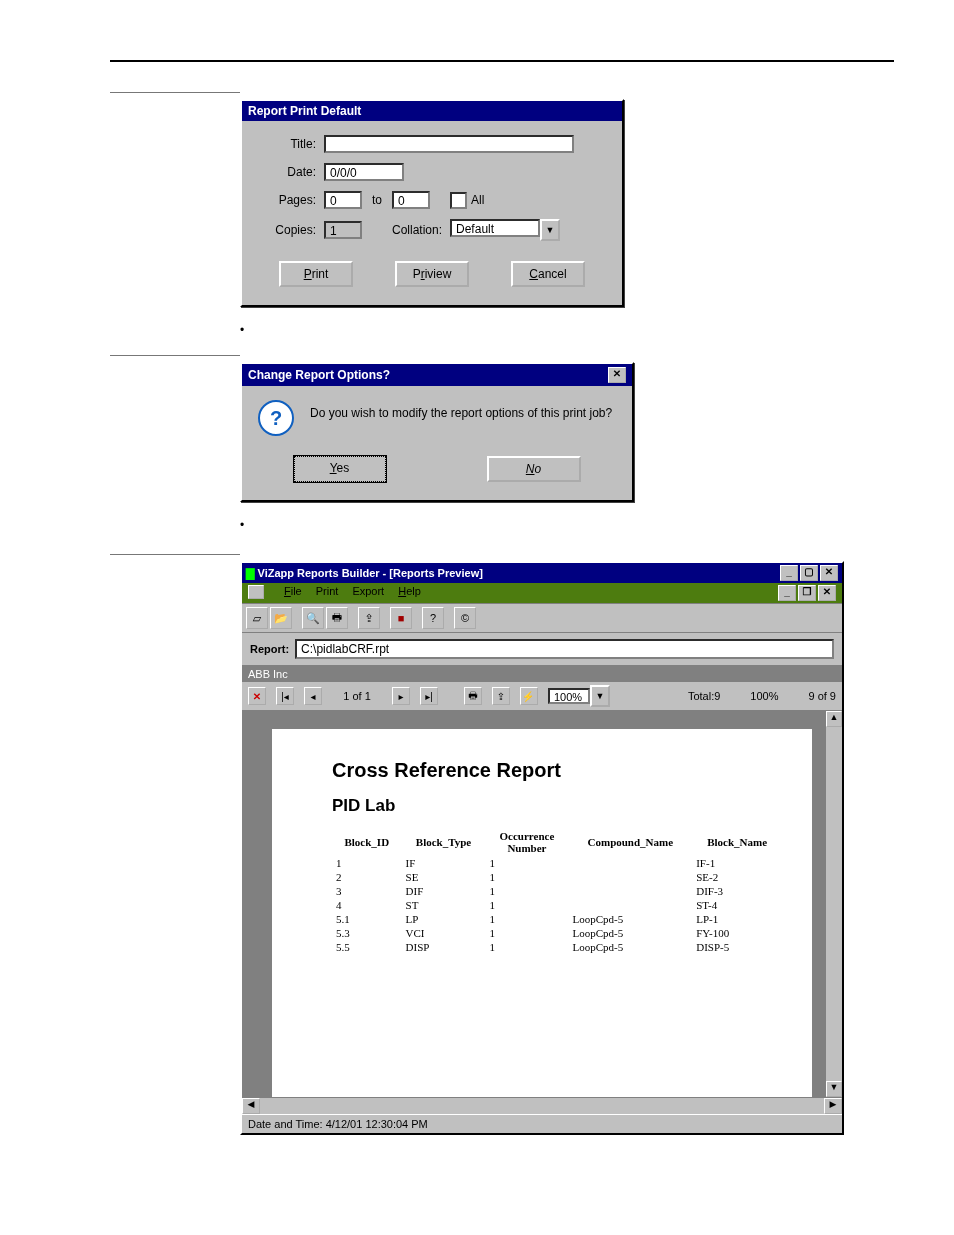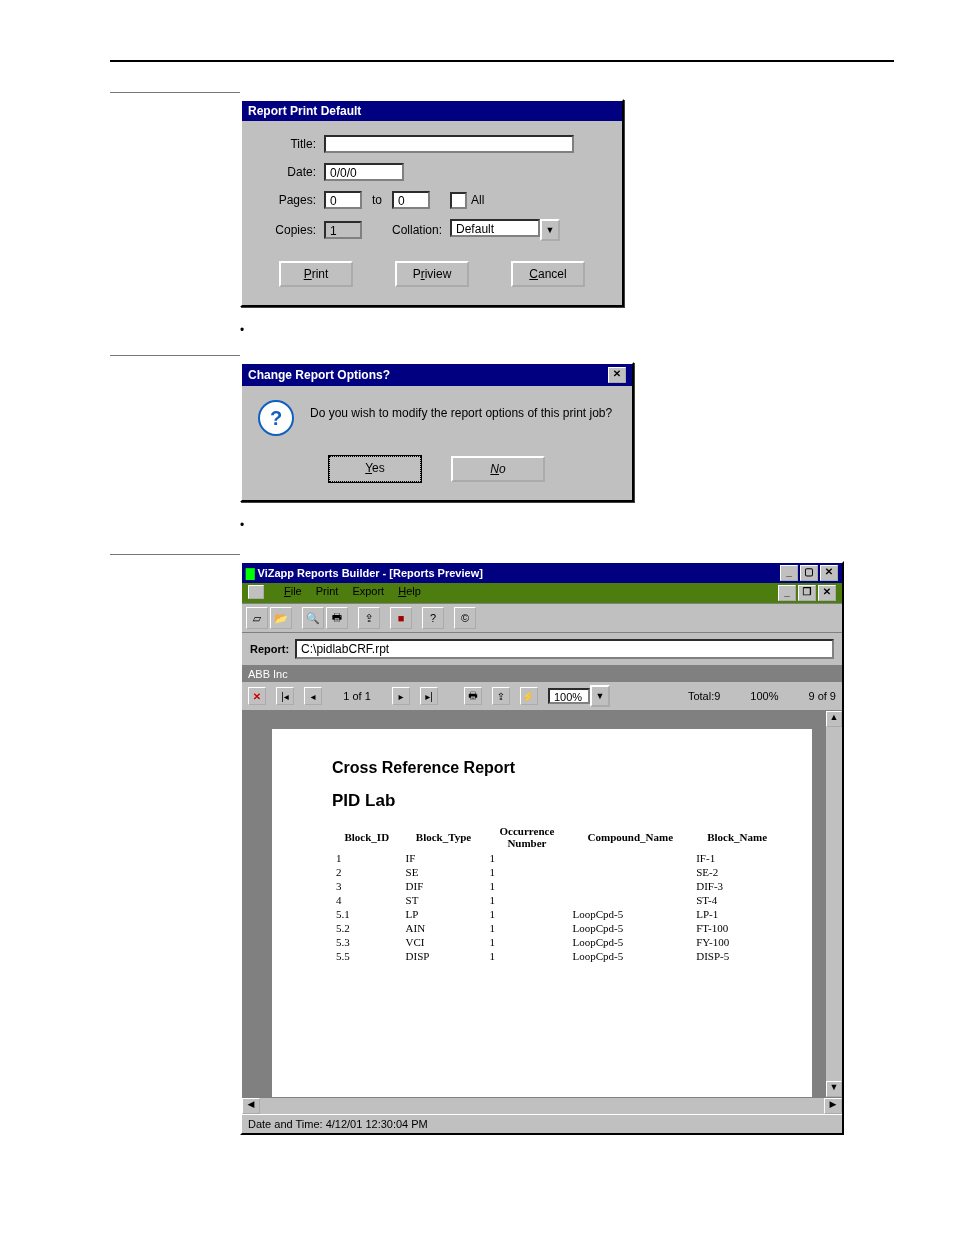--- a/index.html
+++ b/index.html
@@ -125,21 +125,21 @@
   .navbar{background:#c0c0c0;padding:3px 6px;border-bottom:1px solid #808080;display:flex;align-items:center;gap:10px;font-size:11px;}
   .navbtn{width:16px;height:16px;border:1px outset #fff;background:#c0c0c0;display:inline-flex;align-items:center;justify-content:center;font-size:10px;}
   .zoom{display:flex;align-items:center;}
   .zoom .sunk{width:42px;height:16px;font-size:11px;}
   .docview{
     background:#808080;padding:18px;height:350px;overflow:hidden;position:relative;
   }
   .paper{
     background:#fff;width:540px;min-height:400px;margin:0 auto;padding:30px 30px 10px 60px;box-sizing:border-box;font-family:Georgia,'Times New Roman',serif;
   }
-  .paper h3{font-family:Arial;font-weight:bold;margin:0 0 14px 0;font-size:16px;}
+  .paper h3{font-family:Arial;font-weight:bold;margin:0 0 14px 0;font-size:20px;}
   .paper h2{font-family:Arial;font-weight:bold;margin:0 0 12px 0;font-size:17px;}
   .tbl{width:100%;font-size:11px;border-collapse:collapse;}
   .tbl th{text-align:center;font-weight:bold;padding:2px 4px;font-family:Georgia,serif;}
   .tbl td{padding:1px 4px;font-family:Georgia,serif;}
   .hscroll{background:#c0c0c0;height:16px;border-top:1px solid #808080;display:flex;align-items:center;}
   .scrbtn{width:16px;height:14px;border:1px outset #fff;background:#c0c0c0;font-size:9px;text-align:center;}
   .statusbar{background:#c0c0c0;padding:3px 6px;border-top:1px solid #fff;font-size:11px;}
   .vscroll{position:absolute;right:0;top:0;bottom:0;width:16px;background:#c0c0c0;border-left:1px solid #808080;display:flex;flex-direction:column;}
   .vscroll .scrbtn{width:14px;}
   .mdiicon{width:14px;height:12px;background:#c0c0c0;border:1px outset #fff;margin-right:6px;display:inline-block;}
@@ -202,21 +202,21 @@
     <div class="dlg" style="width:390px;">
       <div class="dlg-title">
         <span>Change Report Options?</span>
         <span class="x-btn">✕</span>
       </div>
       <div class="dlg-body">
         <div style="display:flex;align-items:flex-start;">
           <div class="qicon">?</div>
           <div style="padding-top:6px;">Do you wish to modify the report options of this print job?</div>
         </div>
-        <div class="btn-row" style="justify-content:center;gap:30px;">
+        <div class="btn-row" style="gap:30px;">
           <div class="btn btn-focus" style="width:90px;"><u>Y</u>es</div>
           <div class="btn" style="width:90px;font-style:italic;"><u>N</u>o</div>
         </div>
       </div>
     </div>
   </div>
 
   <div class="indent" style="margin-top:16px;">
     <span class="bullet">•</span>
     <span class="bullet-text"></span>
@@ -334,27 +334,20 @@
                   <td>ST-4</td>
                 </tr>
                 <tr>
                   <td>5.1</td>
                   <td>LP</td>
                   <td>1</td>
                   <td>LoopCpd-5</td>
                   <td>LP-1</td>
                 </tr>
                 <tr>
-                  <td>5.2</td>
-                  <td>AIN</td>
-                  <td>1</td>
-                  <td>LoopCpd-5</td>
-                  <td>FT-100</td>
-                </tr>
-                <tr>
                   <td>5.3</td>
                   <td>VCI</td>
                   <td>1</td>
                   <td>LoopCpd-5</td>
                   <td>FY-100</td>
                 </tr>
                 <tr>
                   <td>5.5</td>
                   <td>DISP</td>
                   <td>1</td>

